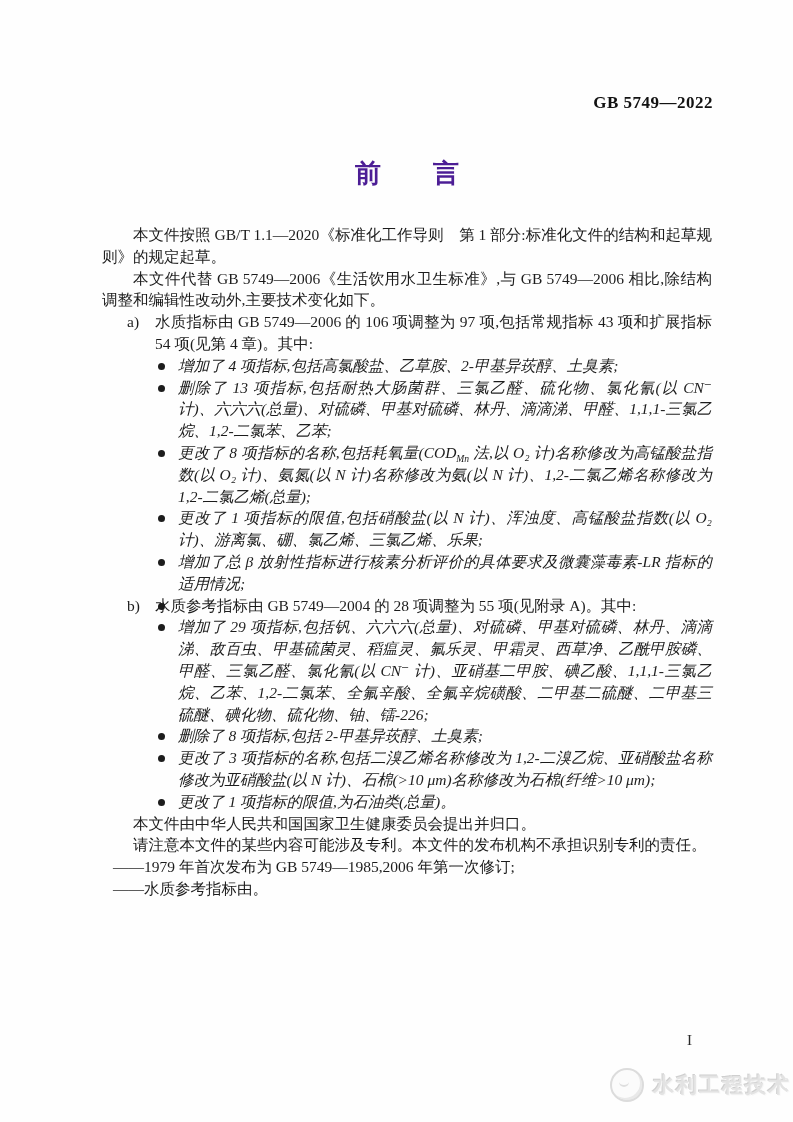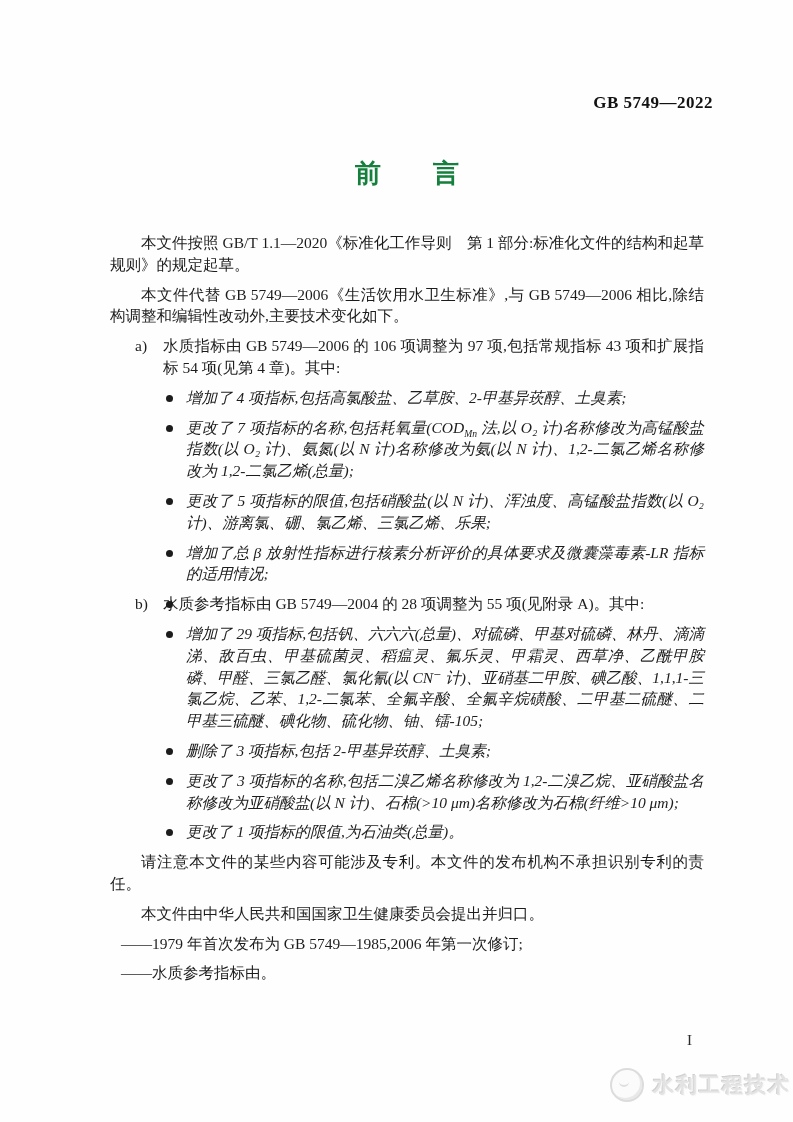--- a/index.html
+++ b/index.html
@@ -27,32 +27,32 @@
   }
   .doc-title {
     position: absolute;
     top: 156px;
     left: 102px;
     width: 610px;
     margin: 0;
     text-align: center;
     font-size: 26px;
     font-weight: bold;
-    color: #15803d;
+    color: #4c1d95;
   }
   .content {
     position: absolute;
     top: 224px;
     left: 102px;
     width: 610px;
     font-size: 15.5px;
     line-height: 21.8px;
     text-align: justify;
   }
-  .block { margin: 8px; }
+  .block { margin: 0; }
   .block sub { font-size: 0.62em; line-height: 0; }
   .block-p { text-indent: 2em; }
   .block-item { position: relative; padding-left: 53px; }
   .item-label { position: absolute; left: 25px; top: 0; }
   .block-bullet { position: relative; padding-left: 76px; font-style: italic; }
   .dot {
     position: absolute;
     left: 56px;
     top: 8px;
     width: 7px;
@@ -109,31 +109,32 @@
 <body>
 
 <div class="page">
   <div class="doc-number">GB 5749—2022</div>
   <h1 class="doc-title">前　　言</h1>
   <div class="content" id="content">
       <div class="block block-p"><span><span>本文件按照 GB/T 1.1—2020《标准化工作导则　第 1 部分:标准化文件的结构和起草规则》的规定起草。</span></span></div>
       <div class="block block-p"><span><span>本文件代替 GB 5749—2006《生活饮用水卫生标准》,与 GB 5749—2006 相比,除结构调整和编辑性改动外,主要技术变化如下。</span></span></div>
       <div class="block block-item"><span class="item-label">a)</span><span><span>水质指标由 GB 5749—2006 的 106 项调整为 97 项,包括常规指标 43 项和扩展指标 54 项(见第 4 章)。其中:</span></span></div>
       <div class="block block-bullet"><span class="dot"></span><span><span>增加了 4 项指标,包括高氯酸盐、乙草胺、2-甲基异莰醇、土臭素;</span></span></div>
-      <div class="block block-bullet"><span class="dot"></span><span><span>更改了 7 项指标的名称,包括耗氧量(COD</span><sub>Mn</sub><span> 法,以 O₂ 计)名称修改为高锰酸盐指数(以 O₂ 计)、氨氮(以 N 计)名称修改为氨(以 N 计)、1,2-二氯乙烯名称修改为 1,2-二氯乙烯(总量);</span></span></div>
-      <div class="block block-bullet"><span class="dot"></span><span><span>更改了 5 项指标的限值,包括硝酸盐(以 N 计)、浑浊度、高锰酸盐指数(以 O₂ 计)、游离氯、硼、氯乙烯、三氯乙烯、乐果;</span></span></div>
+      <div class="block block-bullet"><span class="dot"></span><span><span>删除了 13 项指标,包括耐热大肠菌群、三氯乙醛、硫化物、氯化氰(以 CN⁻ 计)、六六六(总量)、对硫磷、甲基对硫磷、林丹、滴滴涕、甲醛、1,1,1-三氯乙烷、1,2-二氯苯、乙苯;</span></span></div>
+      <div class="block block-bullet"><span class="dot"></span><span><span>更改了 8 项指标的名称,包括耗氧量(COD</span><sub>Mn</sub><span> 法,以 O₂ 计)名称修改为高锰酸盐指数(以 O₂ 计)、氨氮(以 N 计)名称修改为氨(以 N 计)、1,2-二氯乙烯名称修改为 1,2-二氯乙烯(总量);</span></span></div>
+      <div class="block block-bullet"><span class="dot"></span><span><span>更改了 1 项指标的限值,包括硝酸盐(以 N 计)、浑浊度、高锰酸盐指数(以 O₂ 计)、游离氯、硼、氯乙烯、三氯乙烯、乐果;</span></span></div>
       <div class="block block-bullet"><span class="dot"></span><span><span>增加了总 β 放射性指标进行核素分析评价的具体要求及微囊藻毒素-LR 指标的适用情况;</span></span></div>
       <div class="block block-bullet"><span class="dot"></span></div>
       <div class="block block-item"><span class="item-label">b)</span><span><span>水质参考指标由 GB 5749—2004 的 28 项调整为 55 项(见附录 A)。其中:</span></span></div>
-      <div class="block block-bullet"><span class="dot"></span><span><span>增加了 29 项指标,包括钒、六六六(总量)、对硫磷、甲基对硫磷、林丹、滴滴涕、敌百虫、甲基硫菌灵、稻瘟灵、氟乐灵、甲霜灵、西草净、乙酰甲胺磷、甲醛、三氯乙醛、氯化氰(以 CN⁻ 计)、亚硝基二甲胺、碘乙酸、1,1,1-三氯乙烷、乙苯、1,2-二氯苯、全氟辛酸、全氟辛烷磺酸、二甲基二硫醚、二甲基三硫醚、碘化物、硫化物、铀、镭-105;</span></span></div>
-      <div class="block block-bullet"><span class="dot"></span><span><span>删除了 3 项指标,包括 2-甲基异莰醇、土臭素;</span></span></div>
+      <div class="block block-bullet"><span class="dot"></span><span><span>增加了 29 项指标,包括钒、六六六(总量)、对硫磷、甲基对硫磷、林丹、滴滴涕、敌百虫、甲基硫菌灵、稻瘟灵、氟乐灵、甲霜灵、西草净、乙酰甲胺磷、甲醛、三氯乙醛、氯化氰(以 CN⁻ 计)、亚硝基二甲胺、碘乙酸、1,1,1-三氯乙烷、乙苯、1,2-二氯苯、全氟辛酸、全氟辛烷磺酸、二甲基二硫醚、二甲基三硫醚、碘化物、硫化物、铀、镭-226;</span></span></div>
+      <div class="block block-bullet"><span class="dot"></span><span><span>删除了 8 项指标,包括 2-甲基异莰醇、土臭素;</span></span></div>
       <div class="block block-bullet"><span class="dot"></span><span><span>更改了 3 项指标的名称,包括二溴乙烯名称修改为 1,2-二溴乙烷、亚硝酸盐名称修改为亚硝酸盐(以 N 计)、石棉(&gt;10 μm)名称修改为石棉(纤维&gt;10 μm);</span></span></div>
       <div class="block block-bullet"><span class="dot"></span><span><span>更改了 1 项指标的限值,为石油类(总量)。</span></span></div>
+      <div class="block block-p"><span><span>本文件由中华人民共和国国家卫生健康委员会提出并归口。</span></span></div>
       <div class="block block-p"><span><span>请注意本文件的某些内容可能涉及专利。本文件的发布机构不承担识别专利的责任。</span></span></div>
-      <div class="block block-p"><span><span>本文件由中华人民共和国国家卫生健康委员会提出并归口。</span></span></div>
       <div class="block block-dash"><span><span>——1979 年首次发布为 GB 5749—1985,2006 年第一次修订;</span></span></div>
       <div class="block block-dash"><span><span>——水质参考指标由。</span></span></div>
     </div>
   <div class="page-number">I</div>
   <div class="watermark">
     <span class="wm-logo"></span>
     <span class="wm-text">水利工程技术</span>
   </div>
 </div>
 

